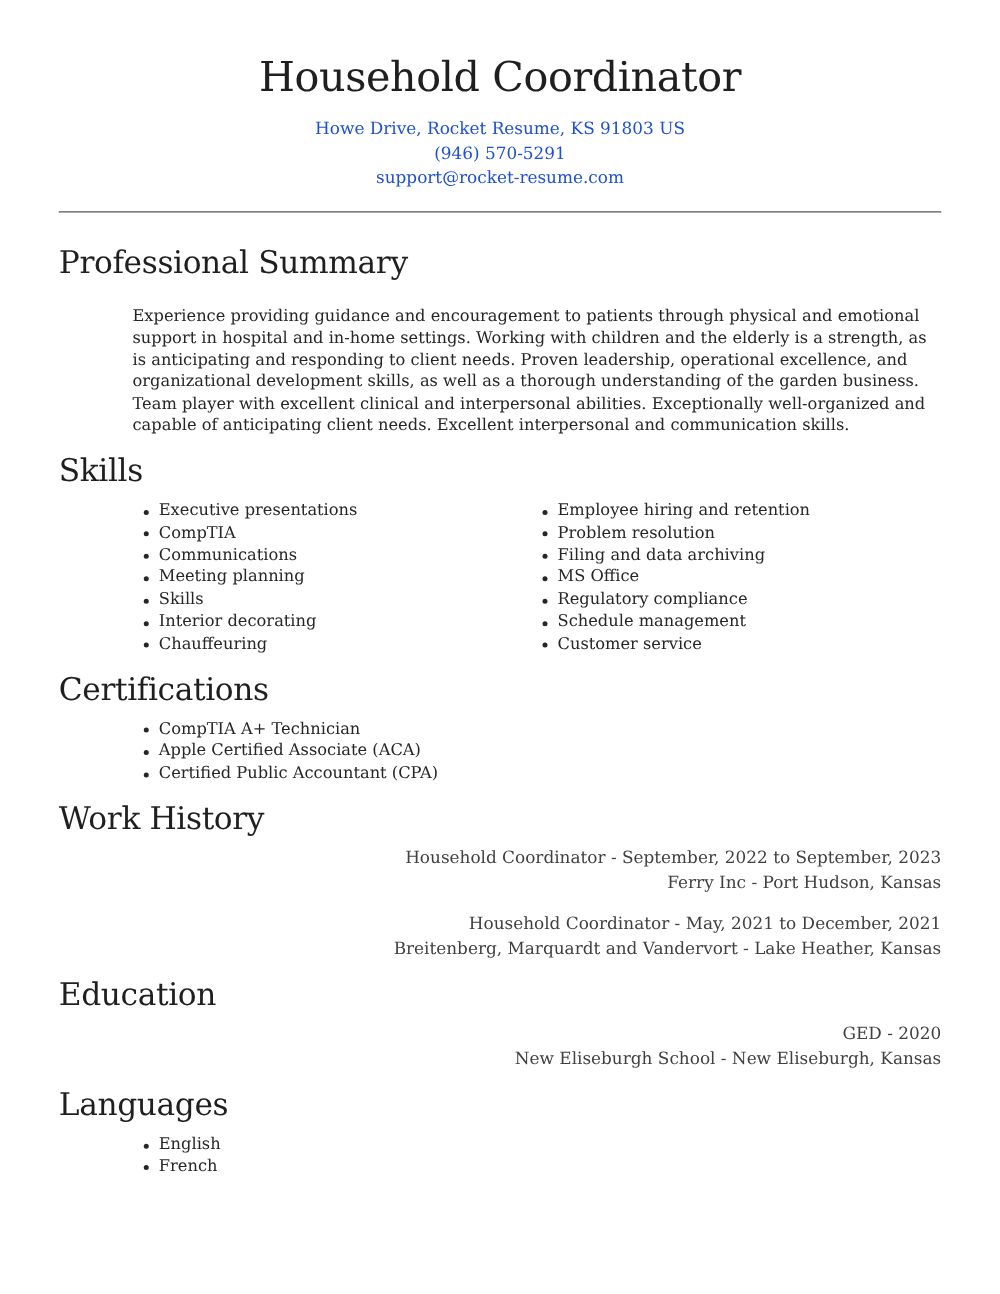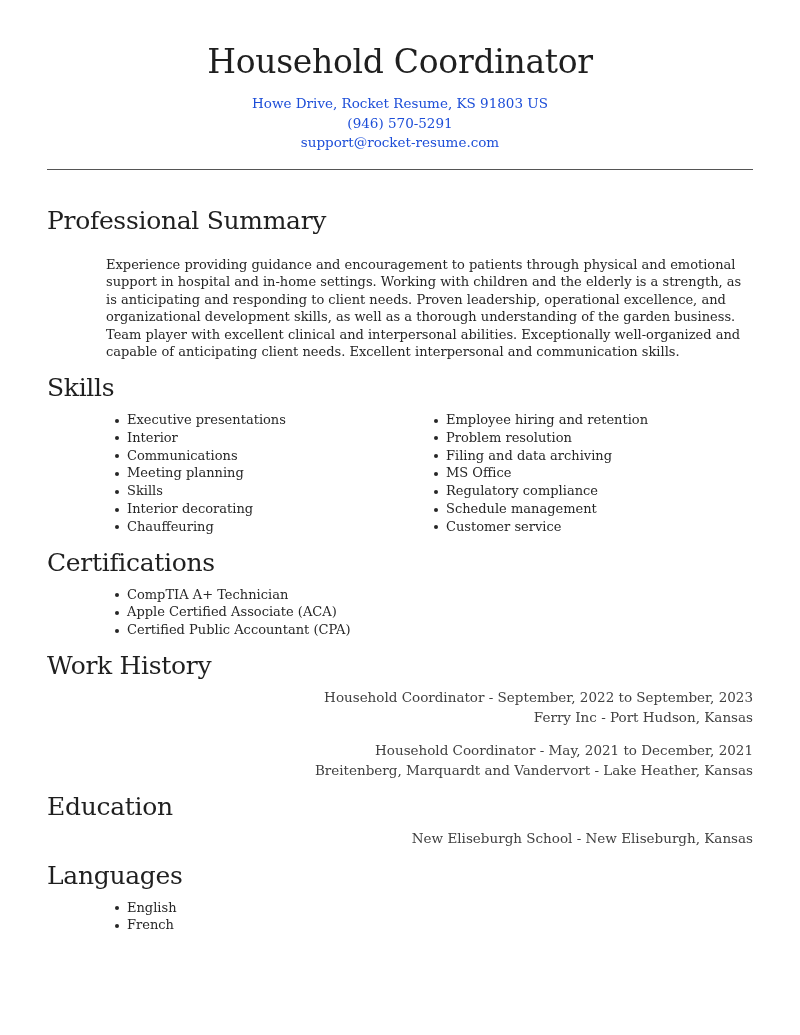--- a/index.html
+++ b/index.html
@@ -12,21 +12,21 @@
     .title {
       text-align: center; font-size: 33px; font-weight: normal;
       padding-top: 42px; line-height: 40px; letter-spacing: -0.3px; color: #1f1f1f;
     }
     .contact { text-align: center; font-size: 13.5px; line-height: 19.5px; margin-top: 12px; color: #1d4ed8; }
     .rule { border: 0; border-top: 1.5px solid #555555; margin-top: 16px; }
     h2 {
       font-size: 25px; font-weight: normal; color: #1f1f1f;
       line-height: 30px; letter-spacing: -0.3px;
     }
-    .section-summary h2 { margin-top: 36px; }
+    .section-summary h2 { margin-top: 25px; }
     .body-text { font-size: 13px; line-height: 17.6px; padding-left: 59px; color: #262626; margin-top: 20px; }
     .section { margin-top: 12px; }
     ul.bullets { list-style: none; padding-left: 68px; margin-top: 8px; }
     ul.bullets li { font-size: 13px; line-height: 17.8px; position: relative; padding-left: 12px; color: #262626; }
     ul.bullets li::before {
       content: ""; position: absolute; left: 0; top: 7.5px;
       width: 4px; height: 4px; border-radius: 50%; background: #262626;
     }
     .skills-cols { display: flex; padding-left: 68px; margin-top: 8px; }
     .skills-cols ul { list-style: none; width: 319px; }
@@ -54,21 +54,21 @@
   <section class="section-summary">
     <h2>Professional Summary</h2>
     <p class="body-text">Experience providing guidance and encouragement to patients through physical and emotional support in hospital and in-home settings. Working with children and the elderly is a strength, as is anticipating and responding to client needs. Proven leadership, operational excellence, and organizational development skills, as well as a thorough understanding of the garden business. Team player with excellent clinical and interpersonal abilities. Exceptionally well-organized and capable of anticipating client needs. Excellent interpersonal and communication skills.</p>
   </section>
 
   <section class="section">
     <h2>Skills</h2>
     <div class="skills-cols">
       <ul>
         <li>Executive presentations</li>
-        <li>Interior</li>
+        <li>CompTIA</li>
         <li>Communications</li>
         <li>Meeting planning</li>
         <li>Skills</li>
         <li>Interior decorating</li>
         <li>Chauffeuring</li>
       </ul>
       <ul>
         <li>Employee hiring and retention</li>
         <li>Problem resolution</li>
         <li>Filing and data archiving</li>
@@ -100,20 +100,21 @@
         <div>Household Coordinator - May, 2021 to December, 2021</div>
         <div>Breitenberg, Marquardt and Vandervort - Lake Heather, Kansas</div>
       </div>
     </div>
   </section>
 
   <section class="section">
     <h2>Education</h2>
     <div class="entries">
       <div class="entry">
+        <div>GED - 2020</div>
         <div>New Eliseburgh School - New Eliseburgh, Kansas</div>
       </div>
     </div>
   </section>
 
   <section class="section">
     <h2>Languages</h2>
     <ul class="bullets">
       <li>English</li>
       <li>French</li>

